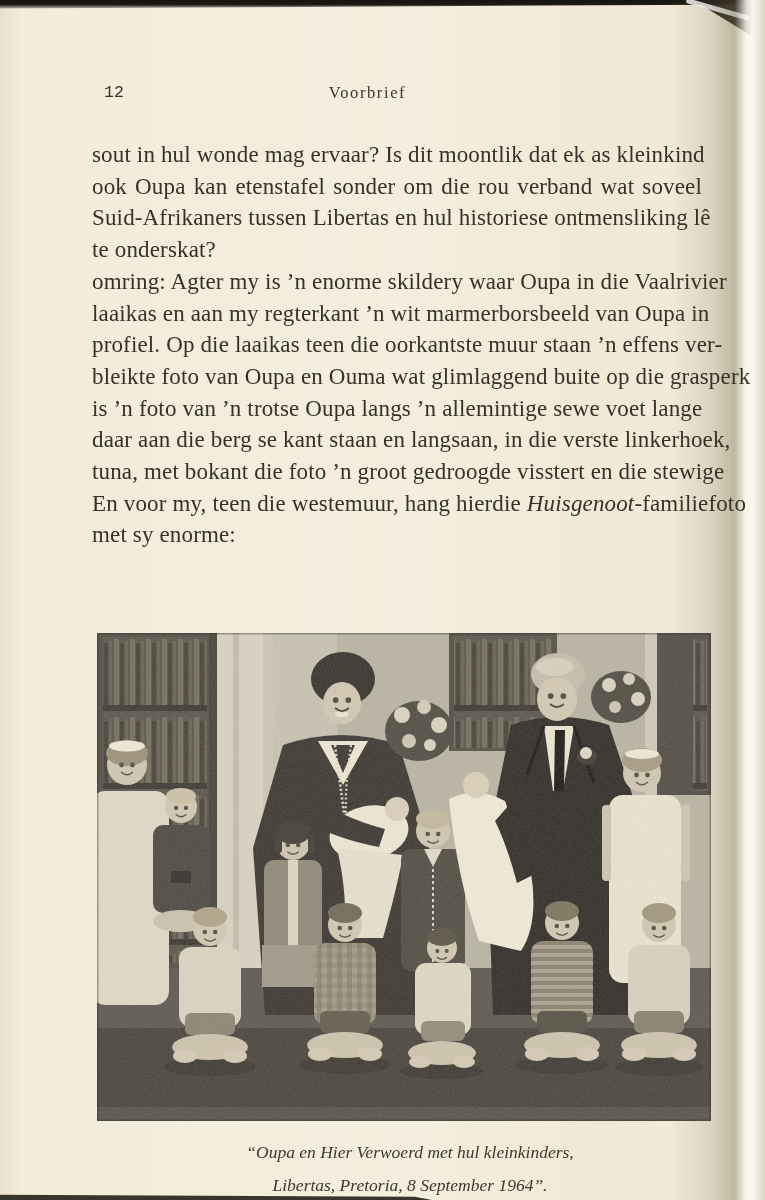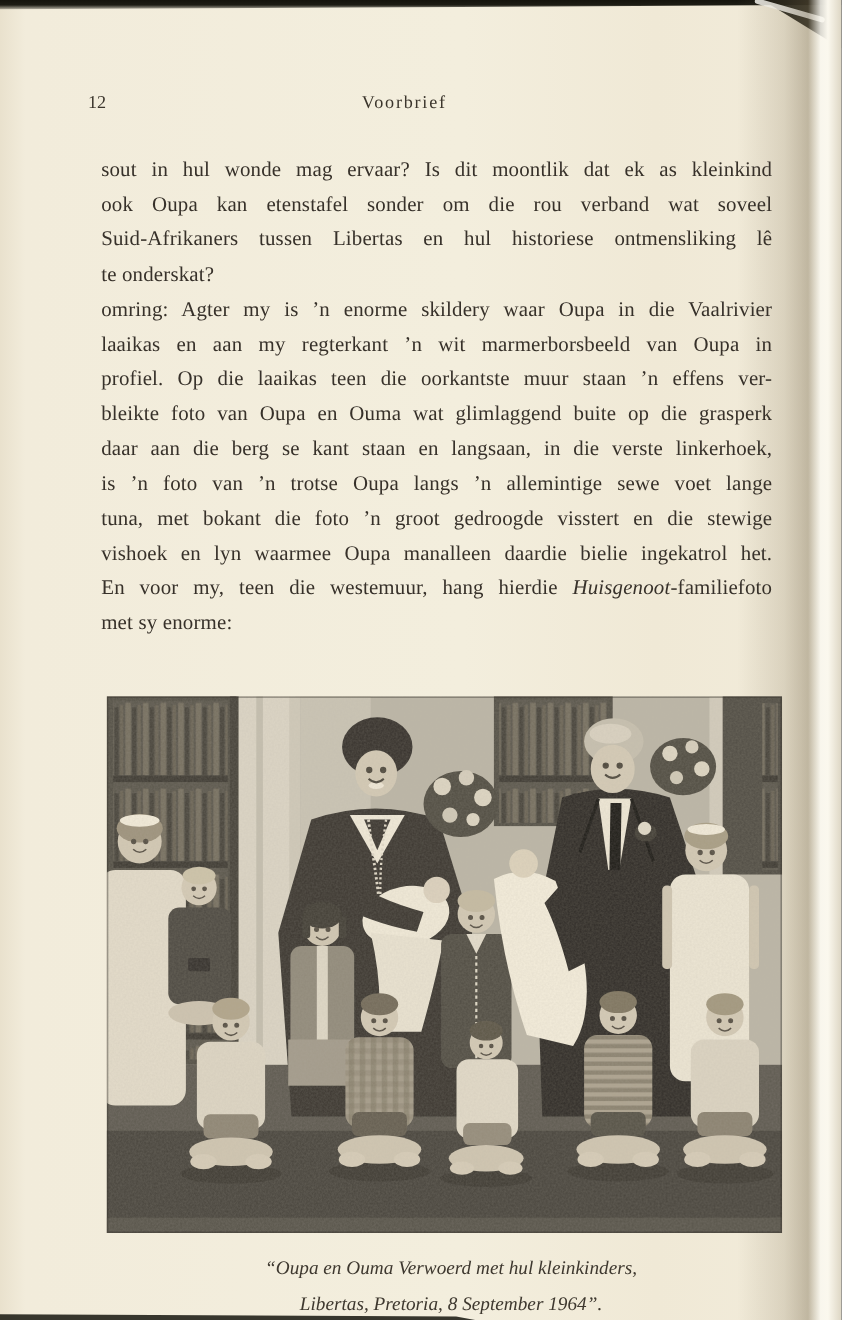--- a/index.html
+++ b/index.html
@@ -15,25 +15,25 @@
   .edge-topright{position:absolute;top:0;right:0;width:92px;height:44px;background:#17160f;
     clip-path:polygon(22% 0,100% 0,100% 100%);opacity:.92;}
   .streak{position:absolute;top:7px;right:14px;width:66px;height:5px;background:rgba(255,255,250,.85);
     transform:rotate(16deg);border-radius:3px;}
   .edge-right{position:absolute;top:0;right:0;bottom:0;width:95px;
     background:linear-gradient(90deg,rgba(120,105,75,0) 0%,rgba(125,110,80,.20) 45%,rgba(118,103,74,.40) 68%,rgba(250,248,240,.85) 80%,#fbf8ee 87%,#ddd6c4 100%);}
   .edge-bottomleft{position:absolute;bottom:0;left:0;width:432px;height:7px;background:#1d1c15;
     clip-path:polygon(0 25%,96% 55%,100% 100%,0 100%);opacity:.88;}
   
   .running-header{position:absolute;top:83px;left:0;right:0;height:22px;color:#3b352c;font-size:16.5px;}
-  .running-header .pagenum{position:absolute;left:80px;top:0;}
+  .running-header .pagenum{position:absolute;left:104px;top:0;font-family:Liberation Mono, monospace;}
   .running-header .title{position:absolute;left:0;right:30px;top:0;text-align:center;letter-spacing:1.6px;}
   
   .body-text{position:absolute;top:139px;left:92px;width:610px;color:#37312a;
-    font-size:19px;line-height:31.7px;letter-spacing:.15px;}
+    font-size:23px;line-height:31.7px;letter-spacing:.15px;}
   .line{text-align:justify;text-align-last:justify;white-space:nowrap;}
   .line.last{text-align-last:left;white-space:normal;}
   .line.indent{text-indent:21px;}
   .line i{font-style:italic;}
   
   .photo{position:absolute;left:97px;top:633px;width:614px;height:488px;margin:0;}
   .photo svg{display:block;filter:sepia(.12) contrast(.93) brightness(1.03);}
   
   .caption{position:absolute;top:1136px;left:100px;width:620px;text-align:center;
     font-style:italic;font-size:17.5px;line-height:33px;color:#3e382f;}
@@ -56,24 +56,23 @@
 
   <div class="body-text">
     <div class="line">sout in hul wonde mag ervaar? Is dit moontlik dat ek as kleinkind</div>
     <div class="line">ook Oupa kan etenstafel sonder om die rou verband wat soveel</div>
     <div class="line">Suid-Afrikaners tussen Libertas en hul historiese ontmensliking lê</div>
     <div class="line last">te onderskat?</div>
     <div class="line">omring: Agter my is ’n enorme skildery waar Oupa in die Vaalrivier</div>
     <div class="line">laaikas en aan my regterkant ’n wit marmerborsbeeld van Oupa in</div>
     <div class="line">profiel. Op die laaikas teen die oorkantste muur staan ’n effens ver-</div>
     <div class="line">bleikte foto van Oupa en Ouma wat glimlaggend buite op die grasperk</div>
+    <div class="line">is ’n foto van ’n trotse Oupa langs ’n allemintige sewe voet lange</div>
     <div class="line">daar aan die berg se kant staan en langsaan, in die verste linkerhoek,</div>
-    <div class="line">is ’n foto van ’n trotse Oupa langs ’n allemintige sewe voet lange</div>
     <div class="line">tuna, met bokant die foto ’n groot gedroogde visstert en die stewige</div>
-    <div class="line">vishoek en lyn waarmee Oupa manalleen daardie bielie ingekatrol het.</div>
     <div class="line"><span>En voor my, teen die westemuur, hang hierdie </span><i>Huisgenoot</i><span>-familiefoto</span></div>
     <div class="line last">met sy enorme:</div>
   </div>
 
   <figure class="photo">
     <svg viewBox="0 0 614 488" width="614" height="488">
       <title>Swart-en-wit familiefoto: Oupa en Ouma Verwoerd met babas en kleinkinders voor boekrakke</title>
       <defs>
         <pattern id="books" width="16" height="78" patternUnits="userSpaceOnUse">
           <rect width="16" height="78" fill="#534f46"></rect>
@@ -287,17 +286,17 @@
         <ellipse cx="562" cy="280" rx="17" ry="10" fill="#9c9278"></ellipse>
         <use href="#feat" transform="translate(562,295) scale(.95)" fill="#4e473c" stroke="#4e473c" stroke-width="1.4"></use>
       </g>
 
       <rect width="614" height="488" filter="url(#grain)"></rect>
       <rect x="0.75" y="0.75" width="612.5" height="486.5" fill="none" stroke="rgba(42,39,33,.4)" stroke-width="1.5"></rect>
     </svg>
   </figure>
 
   <div class="caption">
-    <div class="cap-line">“Oupa en Ouma Verwoerd met hul kleinkinders,</div>
+    <div class="cap-line">“Oupa en Hier Verwoerd met hul kleinkinders,</div>
     <div class="cap-line">Libertas, Pretoria, 8 September 1964”.</div>
   </div>
 
 </div>
 
 </body></html>

